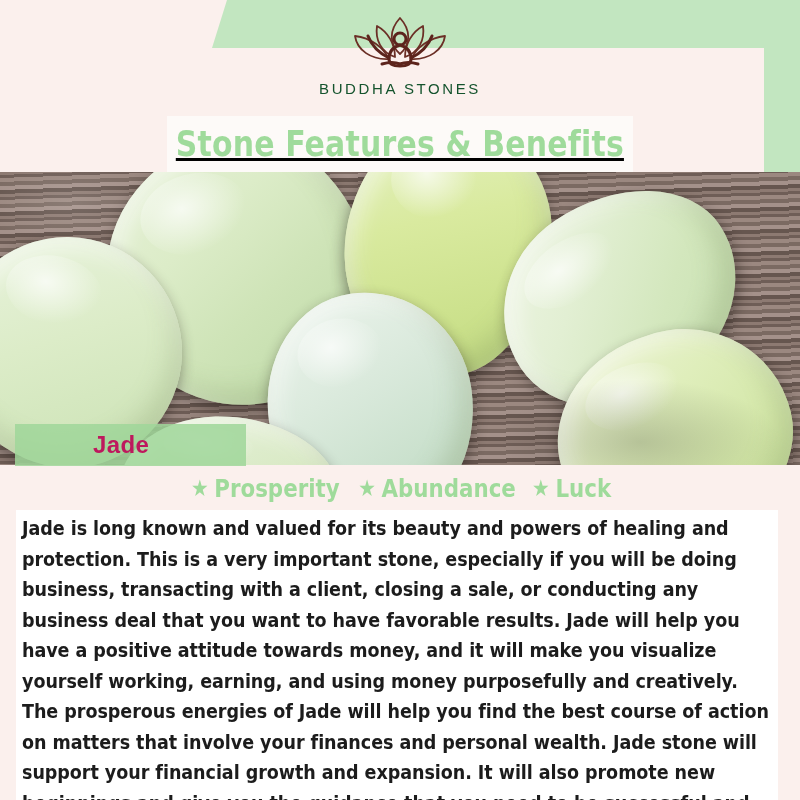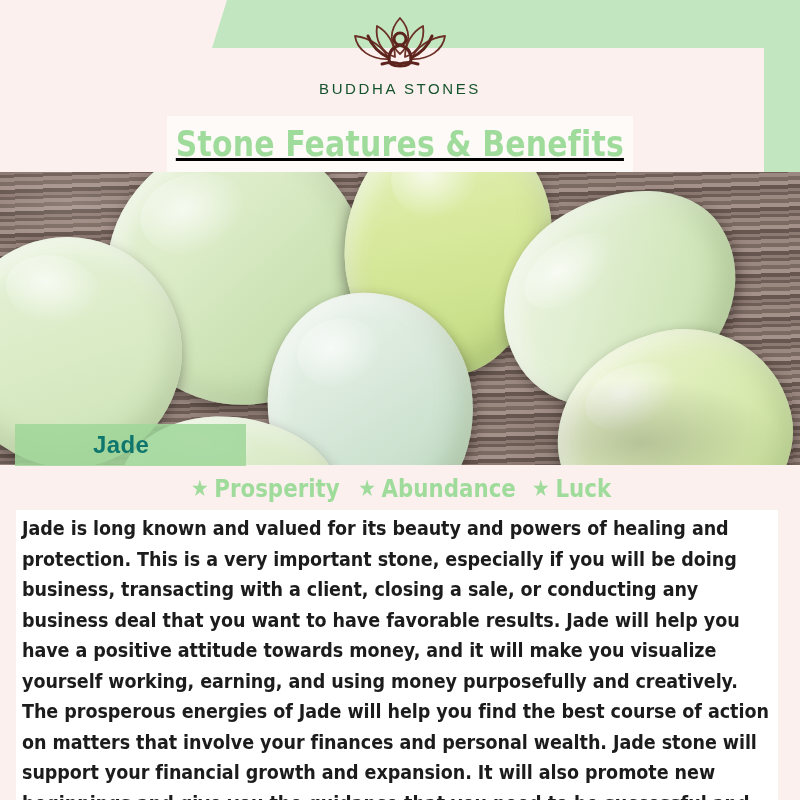--- a/index.html
+++ b/index.html
@@ -171,21 +171,21 @@
     position: absolute;
     left: 15px; top: 424px;
     width: 231px; height: 42px;
     background: rgba(160, 214, 154, .86);
     z-index: 7;
     display: flex;
     align-items: center;
   }
   .jade-text {
     margin-left: 78px;
-    color: #0f766e;
+    color: #be185d;
     font-weight: 700;
     font-size: 24px;
     letter-spacing: .4px;
   }
 
   
   .lower {
     position: absolute;
     left: 0; top: 465px;
     width: 800px; height: 335px;

